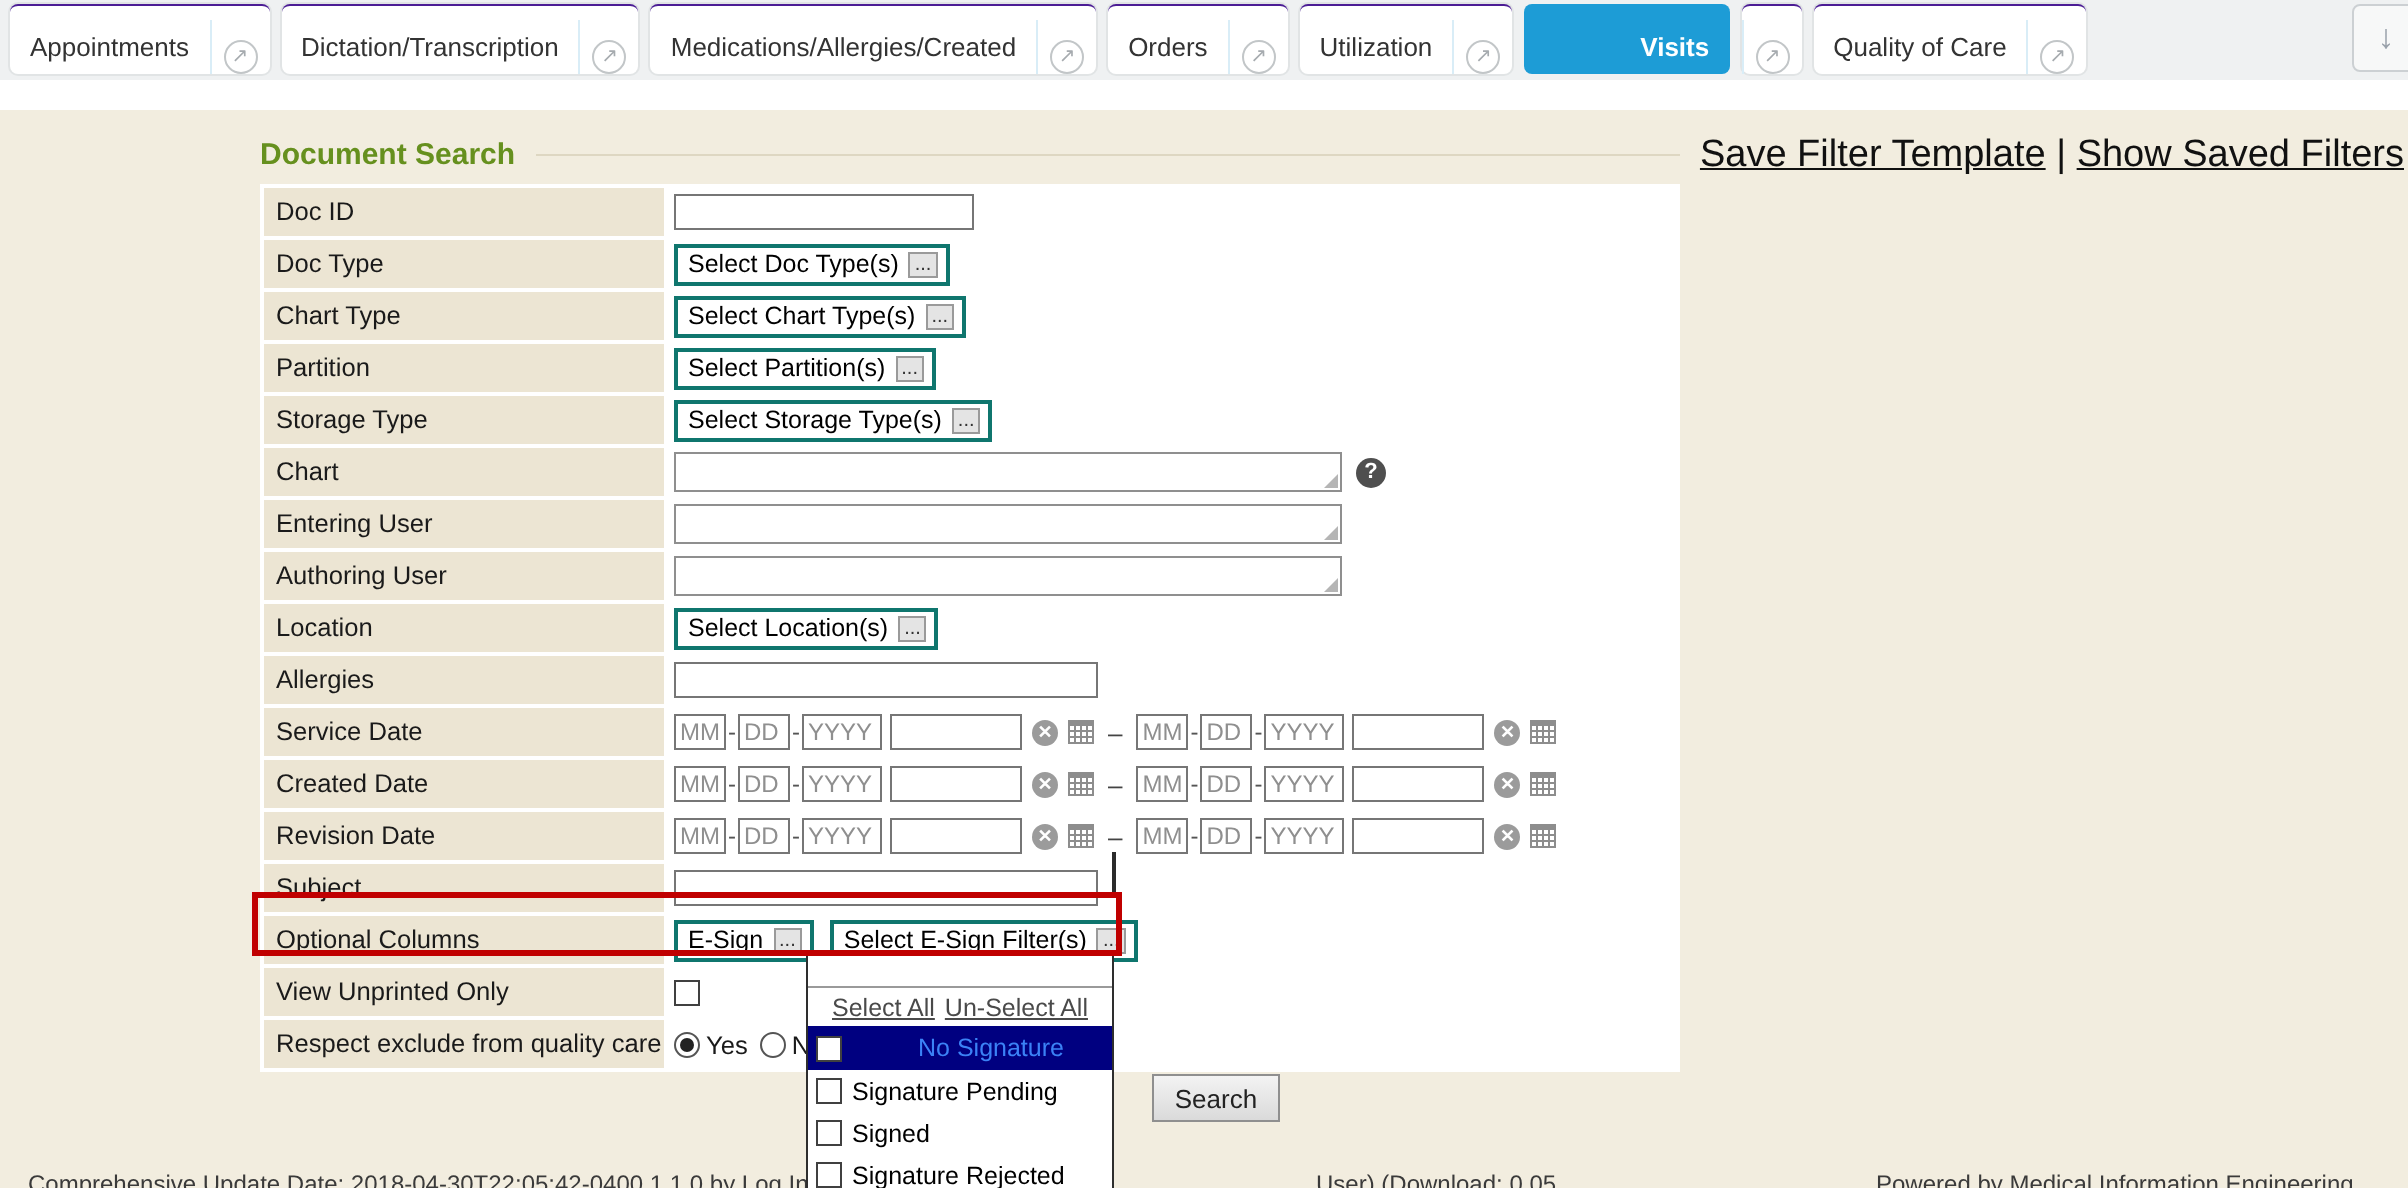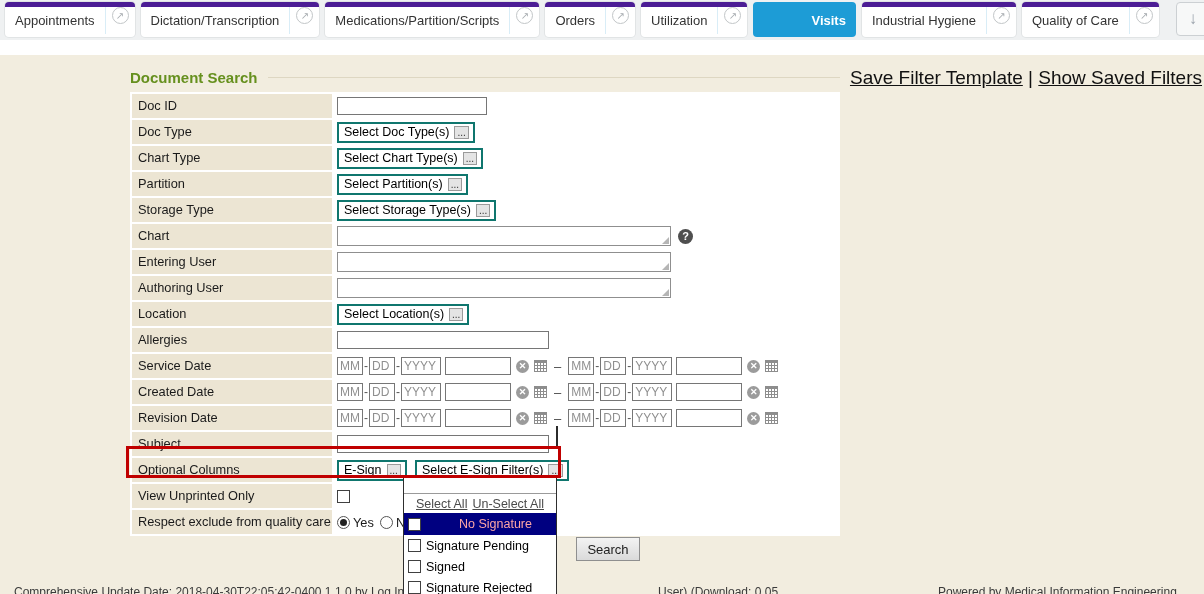--- a/index.html
+++ b/index.html
@@ -2,22 +2,22 @@
 <html><head>
 <meta charset="utf-8">
 <style>
   * { margin:0; padding:0; box-sizing:border-box; }
   html,body { width:1204px; height:594px; }
   body { position:relative; overflow:hidden; background:#fff; font-family:"Liberation Sans",sans-serif; }
 
   
   #tabbar { position:absolute; top:0; left:0; right:0; height:40px; background:#eff1f2;
             display:flex; align-items:flex-start; gap:6px; padding:2px 0 0 5px; }
-  .tab { display:flex; align-items:flex-start; height:35px; background:#fff; border-radius:4px;
-         border-top:5px solid #4c1d95; box-shadow:0 0 0 1px #e1e4e5; cursor:pointer; flex:none; }
+  .tab { display:flex; align-items:flex-end; height:35px; background:#fff; border-radius:4px;
+         border-top:1px solid #4c1d95; box-shadow:0 0 0 1px #e1e4e5; cursor:pointer; flex:none; }
   .tab-label { padding:0 10px; font-size:13px; color:#333; line-height:27px; white-space:nowrap; }
   .tab-sep { width:1px; height:27px; background:#d9edf7; }
   .tab-pop { width:17px; height:17px; border:1px solid #c2c6c8; border-radius:50%; color:#a6abaf;
              font-size:10px; line-height:15px; text-align:center; margin:0 6px; cursor:pointer; }
   .tab.active { background:#1d9cd6; border-top-color:#1d9cd6; box-shadow:none; }
   .tab.active .tab-label { color:#fff; font-weight:bold;margin-left:48px; }
   #scrollbtn { position:absolute; top:2px; left:1176px; width:34px; height:34px; background:#f7f8f8;
                border:1px solid #ccd0d3; border-radius:4px; display:flex; align-items:center;
                justify-content:center; cursor:pointer; }
   #scrollbtn .arrow { color:#9aa2ab; font-size:17px; font-weight:bold; }
@@ -86,21 +86,21 @@
 
   
   #dropdown { position:absolute; left:403px; top:477px; width:154px; height:130px; background:#fff;
               border:1px solid #2e2e2e; z-index:25; }
   .dd-top { height:16px; border-bottom:1px solid #9a9a9a; background:#fff; }
   .dd-links { height:19px; display:flex; justify-content:center; align-items:center; gap:5px;
               font-size:12.5px; color:#4a4a4a; }
   .dd-links span { text-decoration:underline; cursor:pointer; }
   .dd-item { height:21px; display:flex; align-items:center; gap:5px; padding-left:4px;
              font-size:12.5px; color:#000; cursor:pointer; }
-  .dd-item.hl { height:22px; background:#000080; color:#fca5a5;gap:38px; }
+  .dd-item.hl { height:22px; background:#000080; color:#3b82f6;gap:38px; }
 
   
   .footer-text { position:absolute; top:585px; font-size:12px; color:#3a3a3a; white-space:nowrap; z-index:3; }
   #footer-left { left:14px; }
   #footer-mid { left:658px; }
   #footer-right { left:938px; }
 </style>
 </head>
 <body>
 
@@ -109,39 +109,38 @@
     <span class="tab-label">Appointments</span>
     <span class="tab-sep"></span>
     <span class="tab-pop">↗</span>
   </div>
   <div class="tab">
     <span class="tab-label">Dictation/Transcription</span>
     <span class="tab-sep"></span>
     <span class="tab-pop">↗</span>
   </div>
   <div class="tab">
-    <span class="tab-label">Medications/Partition/Scripts</span>
+    <span class="tab-label">Medications/Allergies/Created</span>
     <span class="tab-sep"></span>
     <span class="tab-pop">↗</span>
   </div>
   <div class="tab">
     <span class="tab-label">Orders</span>
     <span class="tab-sep"></span>
     <span class="tab-pop">↗</span>
   </div>
   <div class="tab">
     <span class="tab-label">Utilization</span>
     <span class="tab-sep"></span>
     <span class="tab-pop">↗</span>
   </div>
   <div class="tab active">
     <span class="tab-label">Visits</span>
   </div>
   <div class="tab">
-    <span class="tab-label">Industrial Hygiene</span>
     <span class="tab-sep"></span>
     <span class="tab-pop">↗</span>
   </div>
   <div class="tab">
     <span class="tab-label">Quality of Care</span>
     <span class="tab-sep"></span>
     <span class="tab-pop">↗</span>
   </div>
 </div>
 <div id="scrollbtn">

